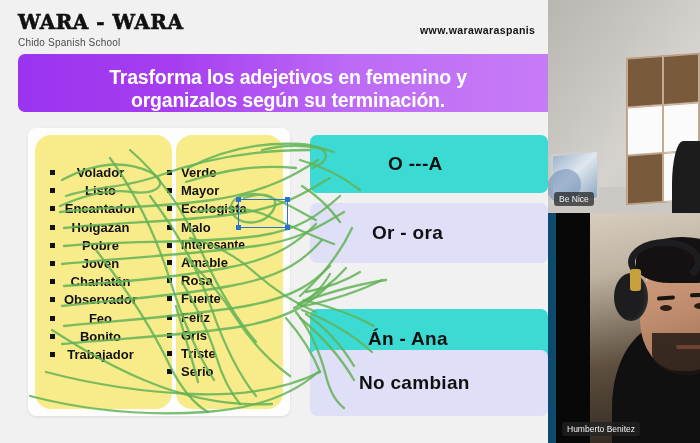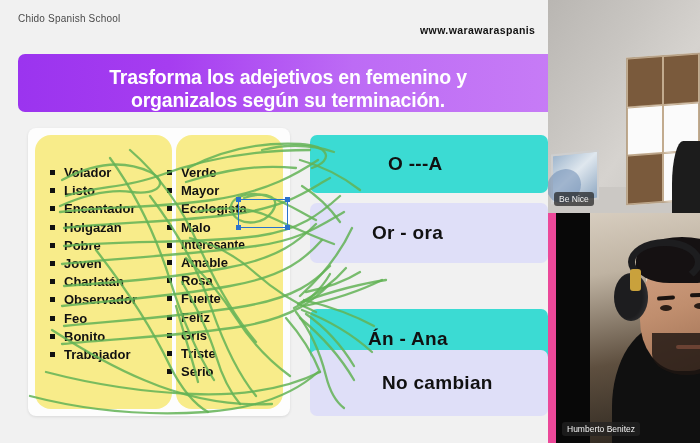--- a/index.html
+++ b/index.html
@@ -78,21 +78,21 @@
     position: absolute;
     top: 7px;
     height: 274px;
     background: #f8ec8a;
     border-radius: 16px;
   }
   .ybox.left  { left: 7px;   width: 137px; }
   .ybox.right { left: 148px; width: 107px; }
 
   .wordlist { position: absolute; list-style: none; }
-  .wordlist.col-a { left: 50px;  top: 166px; }
+  .wordlist.col-a { left: 50px;  top: 166px; text-align: center; }
   .wordlist.col-b { left: 167px; top: 166px; }
   .wordlist li {
     position: relative;
     font-size: 13px;
     font-weight: 600;
     color: #111;
     line-height: 1;
     margin-bottom: 5.2px;
     white-space: nowrap;
     padding-left: 14px;
@@ -120,21 +120,21 @@
     font-weight: 700;
     color: #111;
     letter-spacing: 0.3px;
     white-space: nowrap;
   }
   .cat.teal { background: #3bdbd3; }
   .cat.lav  { background: #dfdff8; }
   .cat.c1 { top: 135px; height: 58px; }
   .cat.c2 { top: 203px; height: 60px; padding-left: 62px; }
   .cat.c3 { top: 277px; height: 60px; padding-left: 58px; margin-top: 32px; }
-  .cat.c4 { top: 350px; height: 66px; padding-left: 72px; }
+  .cat.c4 { top: 350px; height: 66px; padding-left: 49px; }
 
   
   #ink {
     position: absolute; left: 0; top: 0;
     width: 548px; height: 443px;
     pointer-events: none;
   }
   #ink path { fill: none; stroke: #63b356; stroke-width: 2.3; stroke-linecap: round; opacity: 0.85; }
 
   
@@ -151,21 +151,21 @@
   }
   .sel-box .hdl.tl { left: -3px; top: -3px; }
   .sel-box .hdl.tr { right: -3px; top: -3px; }
   .sel-box .hdl.bl { left: -3px; bottom: -3px; }
   .sel-box .hdl.br { right: -3px; bottom: -3px; }
 
   
   #video-col {
     position: absolute; left: 548px; top: 0;
     width: 152px; height: 443px;
-    background: #ec4899;
+    background: #0c4a6e;
   }
   .tile { position: absolute; left: 0; width: 152px; overflow: hidden; }
   .tile.t1 { top: 0; height: 213px; }
   .tile.t2 { top: 213px; height: 230px; margin-left: 8px; }
 
   .name-tag {
     position: absolute; left: 6px; bottom: 7px;
     background: rgba(34,34,34,0.72);
     color: #f2f2f2;
     font-size: 8.5px;
@@ -269,20 +269,21 @@
   .mouth { position:absolute; left:120px; top:132px; width:26px; height:4px; background:#6b4233; border-radius:3px; }
 </style>
 </head>
 <body>
 
 <div id="stage">
 
   <div id="slide">
 
     <div class="logo-wrap">
+      <div class="logo-main">WARA - WARA</div>
       <div class="logo-sub">Chido Spanish School</div>
     </div>
 
     <div class="site-url">www.warawaraspanis</div>
 
     <div class="banner">
       <div>
         <div class="banner-text">Trasforma los adejetivos en femenino y</div>
         <div class="banner-text">organizalos según su terminación.</div>
       </div>

